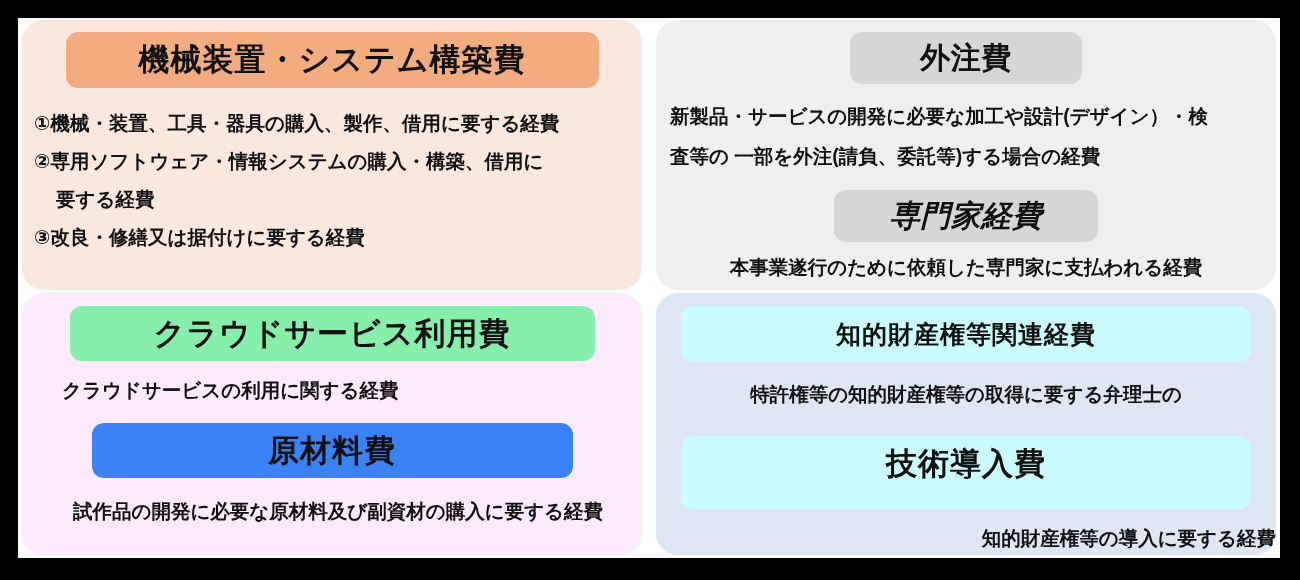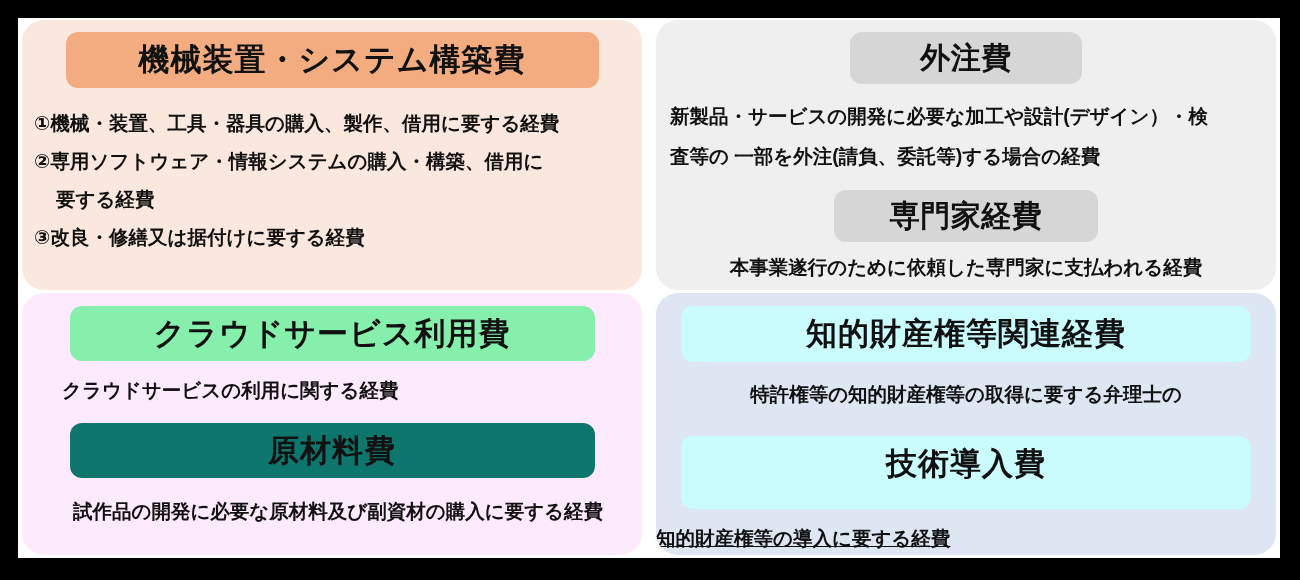--- a/index.html
+++ b/index.html
@@ -84,45 +84,46 @@
     height: 52px;
     margin-top: 12px;
   }
   .pill-expert {
     background: #D6D6D6;
     width: 264px;
     font-size: 30px;
     line-height: 52px;
     height: 52px;
     margin-top: 14px;
+    font-style: italic;
   }
 
   .pill-cloud {
     background: #86efac;
     width: 525px;
     font-size: 31px;
     line-height: 55px;
     height: 55px;
     margin-top: 13px;
     letter-spacing: 1px;
   }
   .pill-material {
-    background: #0f766e;
-    width: 525px;
+    background: #3b82f6;
+    width: 481px;
     font-size: 31px;
     line-height: 55px;
     height: 55px;
     margin-top: 18px;
     letter-spacing: 1px;
   }
 
   .pill-ipright {
     background: #CAFBFD;
     width: 570px;
-    font-size: 31px;
+    font-size: 25px;
     line-height: 56px;
     height: 56px;
     margin-top: 13px;
     letter-spacing: 1px;
   }
   .pill-tech {
     background: #CAFBFD;
     width: 570px;
     font-size: 31px;
     line-height: 56px;
@@ -176,23 +177,22 @@
     padding-left: 12px;
   }
 
   .desc-ipright {
     margin: 12px 0 0 0;
     text-align: center;
     line-height: 40px;
   }
   .desc-tech {
     margin: 14px 0 0 0;
-    text-align: left;
-    line-height: 30px;
-    text-decoration: underline;
+    text-align: right;
+    line-height: 30px;
   }
 </style>
 </head>
 <body>
 
 <div id="page">
   <div id="grid">
 
     <section class="panel panel-machine">
       <div class="pill pill-machine">機械装置・システム構築費</div>

